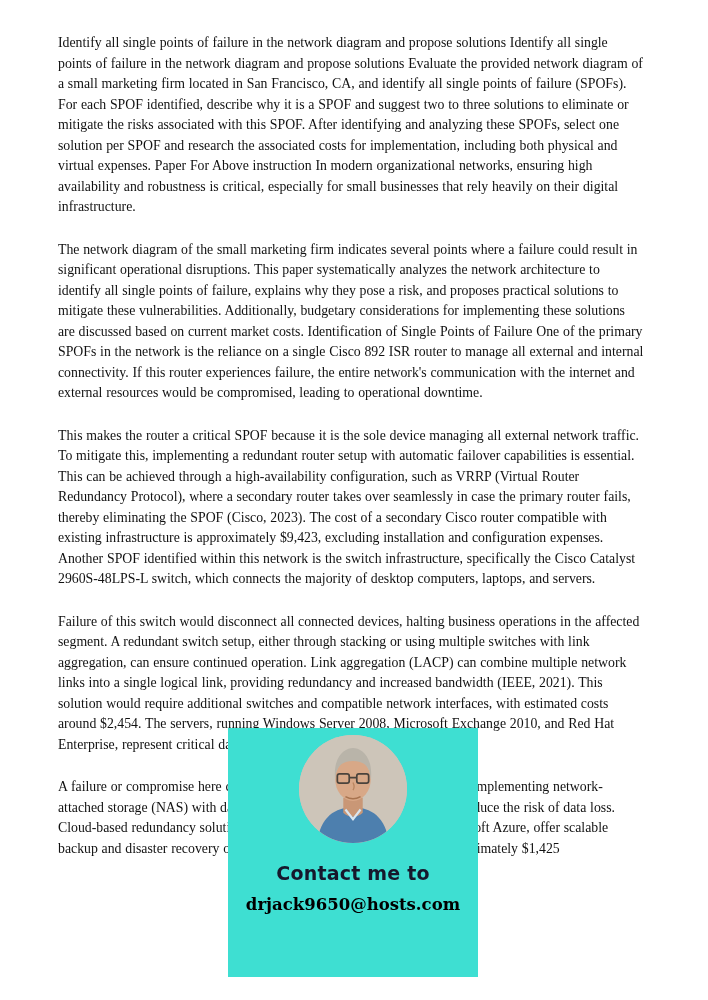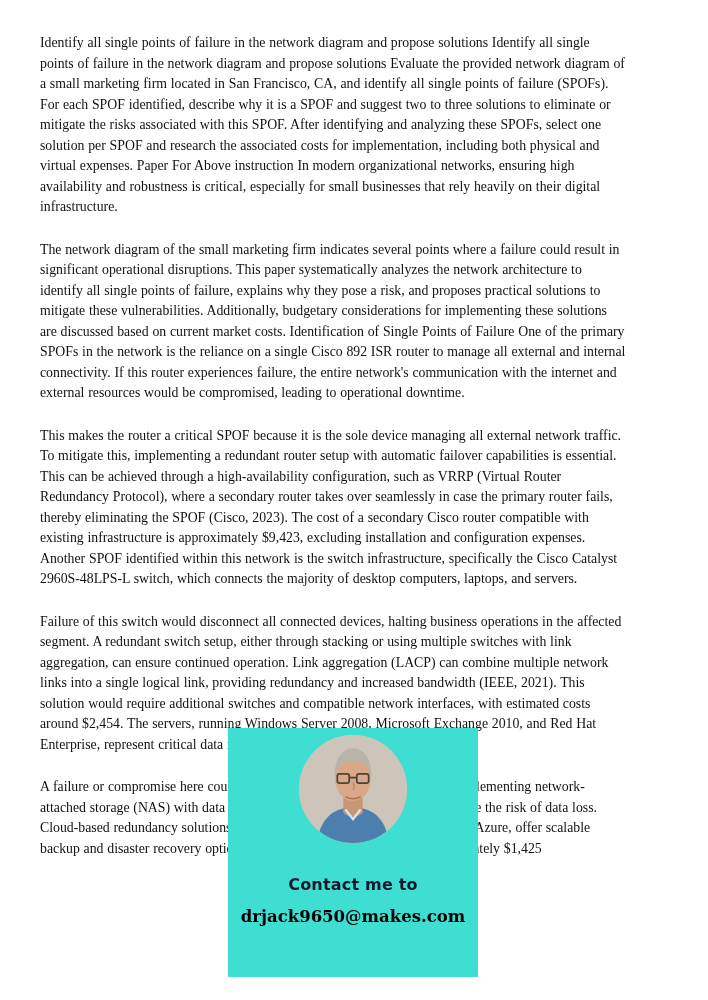--- a/index.html
+++ b/index.html
@@ -10,21 +10,21 @@
   .page {
     position: relative;
     width: 708px;
     height: 1000px;
     background: #ffffff;
     overflow: hidden;
     font-family: "Liberation Serif", serif;
   }
   .doc {
     position: absolute;
-    left: 40px;
+    left: 58px;
     top: 33px;
     width: 586px;
     color: #111111;
   }
   .doc p {
     margin: 0 0 22px 0;
     font-size: 13.8px;
     line-height: 20.5px;
     text-align: left;
     word-spacing: 0.3px;
@@ -43,24 +43,24 @@
   .avatar {
     width: 108px;
     height: 108px;
     margin: 0 auto;
     border-radius: 50%;
     overflow: hidden;
     background: #cdc5b9;
   }
   .avatar svg { display: block; width: 100%; height: 100%; }
   .promo-heading {
-    margin-top: 28px;
+    margin-top: 16px;
     font-family: "DejaVu Sans", sans-serif;
     font-weight: 700;
-    font-size: 16px;
+    font-size: 19px;
     line-height: 28px;
     letter-spacing: 0.2px;
   }
   .promo-email {
     margin-top: 8px;
     font-family: "DejaVu Serif", serif;
     font-weight: 700;
     font-size: 16.5px;
     color: #000000;
   }
@@ -92,16 +92,16 @@
           <line x1="46.5" y1="39.5" x2="53.5" y2="39.5"></line>
         </g>
         <path d="M50 44 q2 4 0 7" stroke="#b9855f" stroke-width="1.2" fill="none"></path>
         <path d="M43 57 q7 4 14 0" stroke="#a8734f" stroke-width="1.4" fill="none"></path>
         <path d="M43 69 L50 78 L57 69" stroke="#d8e6f0" stroke-width="2" fill="none"></path>
       </svg>
     </div>
     <div class="promo-heading" style="color: rgb(22, 24, 44);">
       <div>Contact me to</div>
     </div>
-    <div class="promo-email">drjack9650@makes.com</div>
+    <div class="promo-email">drjack9650@hosts.com</div>
   </div>
 
 </div>
 
 </body></html>

